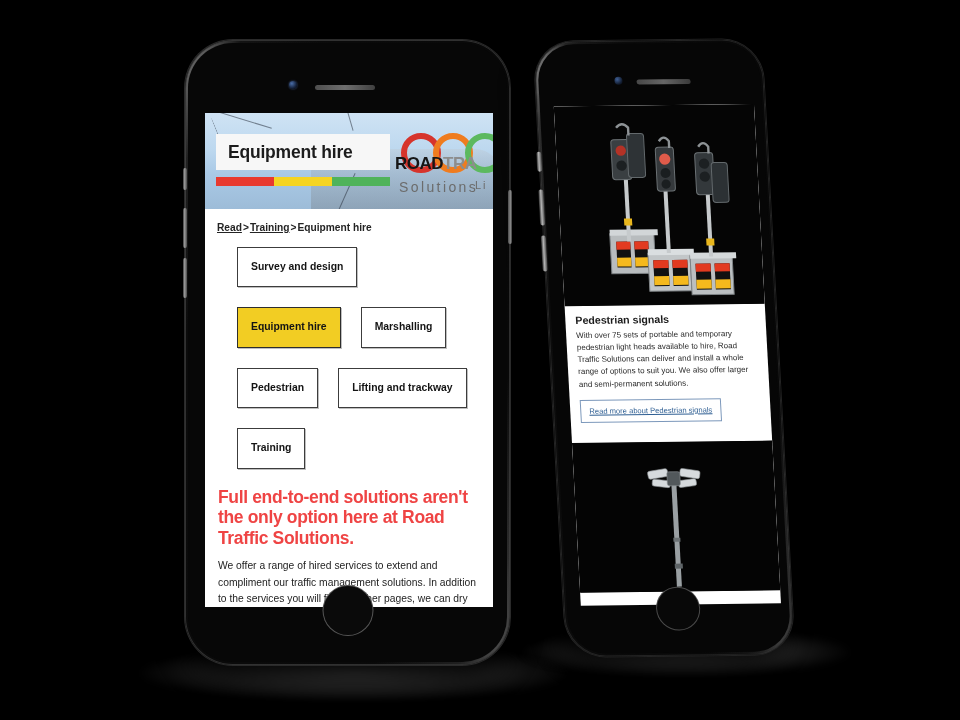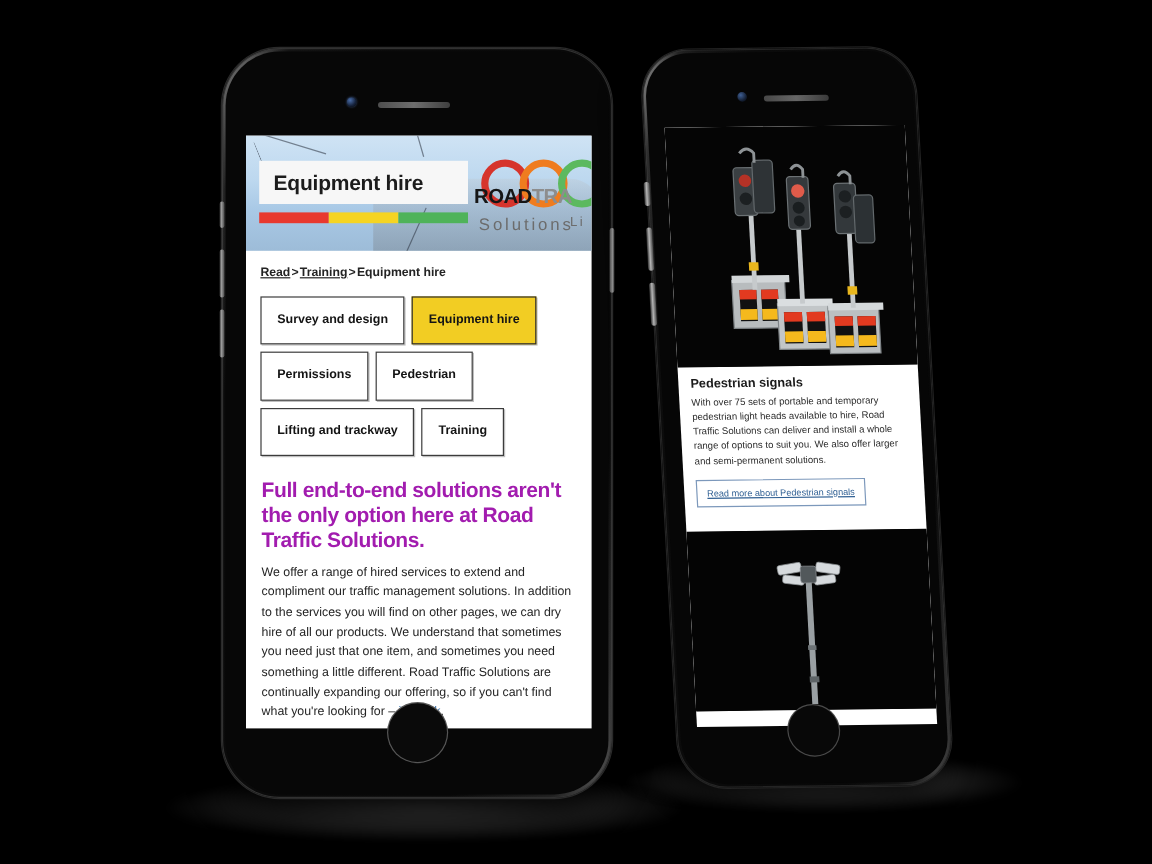--- a/index.html
+++ b/index.html
@@ -97,30 +97,30 @@
     letter-spacing:2.4px; }
   .logo-sub2{ position:absolute; left:84px; top:52px; font-size:11px; color:#6c6c6c;
     letter-spacing:2px; }
 
   
   .crumb{ padding:13px 12px 4px 12px; font-size:10.2px; color:#242424; font-weight:600; }
   .crumb a{ color:#242424; text-decoration:underline; }
   .crumb span.sep{ padding:0 1px; }
 
   
-  .tiles{ padding:10px 12px 0 12px; display:flex; flex-wrap:wrap; gap:6px; }
+  .tiles{ padding:10px 12px 0 12px; display:flex; flex-wrap:wrap; gap:20px;margin-left:20px; }
   .tile{ border:1.6px solid #3c3c3c; background:#fff; color:#141414;
     font-size:10.4px; font-weight:bold; display:flex; align-items:center;
     padding:14px 13px; line-height:1; white-space:nowrap;
     box-shadow:1px 1px 0 rgba(0,0,0,.25); }
   .tile.active{ background:#f2cd23; border-color:#2d2d2d; }
 
   
   .body-wrap{ padding:18px 13px 0 13px; }
-  .body-wrap h2{ font-size:17.5px; font-weight:bold; color:#a21caf; line-height:1.19;
+  .body-wrap h2{ font-size:17.5px; font-weight:bold; color:#ef4444; line-height:1.19;
     letter-spacing:-.35px; }
   .body-wrap p{ margin-top:9px; font-size:10.3px; line-height:1.62; color:#232323; }
   .body-wrap p a{ color:#3d79b5; text-decoration:none; }
 
   
   #phone-right-wrap{
     position:absolute; left:528px; top:18px; width:270px; height:660px;
     transform: rotate(-3.1deg) skewY(2.4deg);
     transform-origin:50% 50%;
   }
@@ -212,21 +212,21 @@
           </div>
         </div>
 
         <div class="crumb">
           <a href="#">Read</a><span class="sep">&gt;</span><a href="#">Training</a><span class="sep">&gt;</span><span>Equipment hire</span>
         </div>
 
         <div class="tiles">
           <div class="tile">Survey and design</div>
           <div class="tile active">Equipment hire</div>
-          <div class="tile">Permissions</div>
+          <div class="tile">Marshalling</div>
           <div class="tile">Pedestrian</div>
           <div class="tile">Lifting and trackway</div>
           <div class="tile">Training</div>
         </div>
 
         <div class="body-wrap">
           <h2>Full end-to-end solutions aren't the only option here at Road Traffic Solutions.</h2>
           <p><span>We offer a range of hired services to extend and compliment our traffic management solutions. In addition to the services you will find on other pages, we can dry hire of all our products. We understand that sometimes you need just that one item, and sometimes you need something a little different. Road Traffic Solutions are continually expanding our offering, so if you can't find what you're looking for – </span><a href="#">just ask</a><span>.</span></p>
         </div>
 

